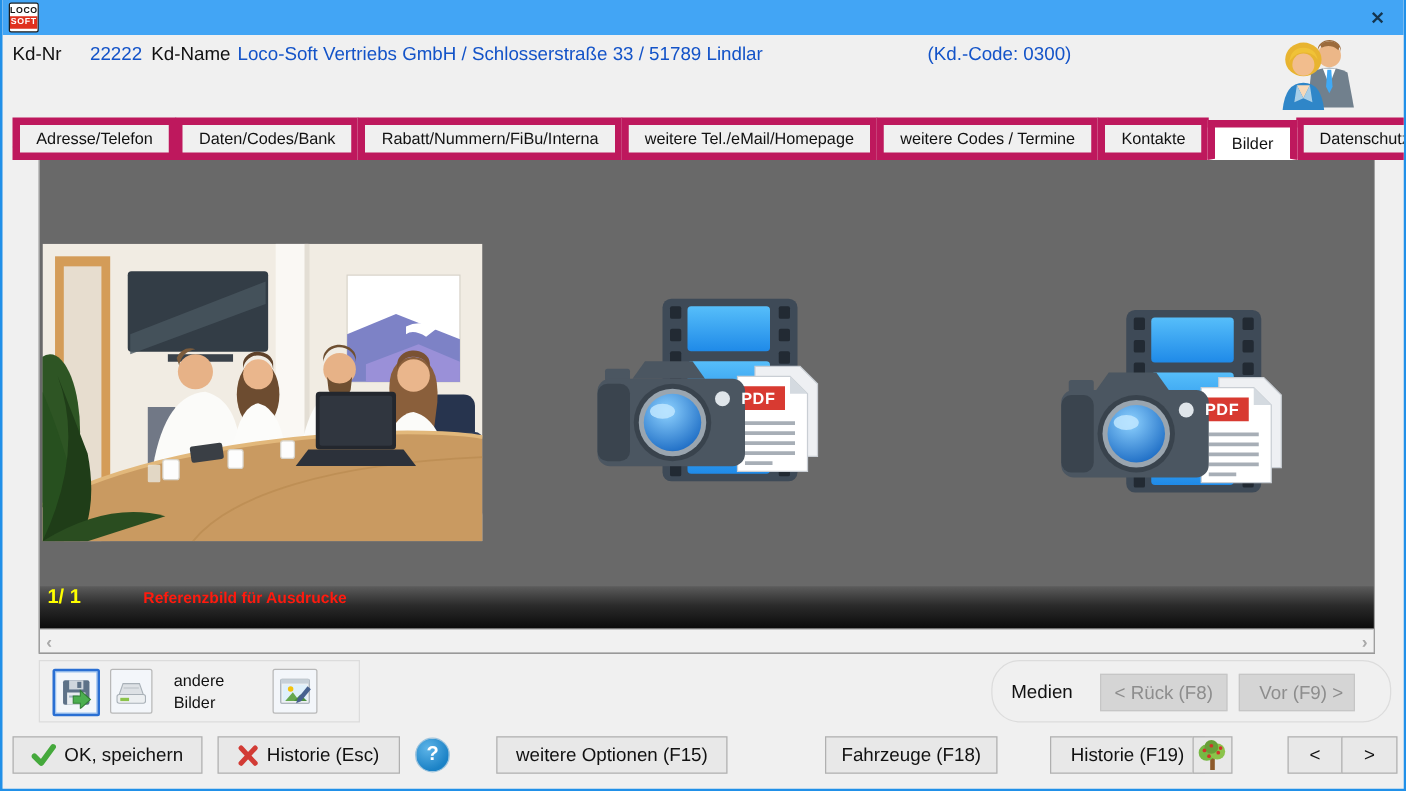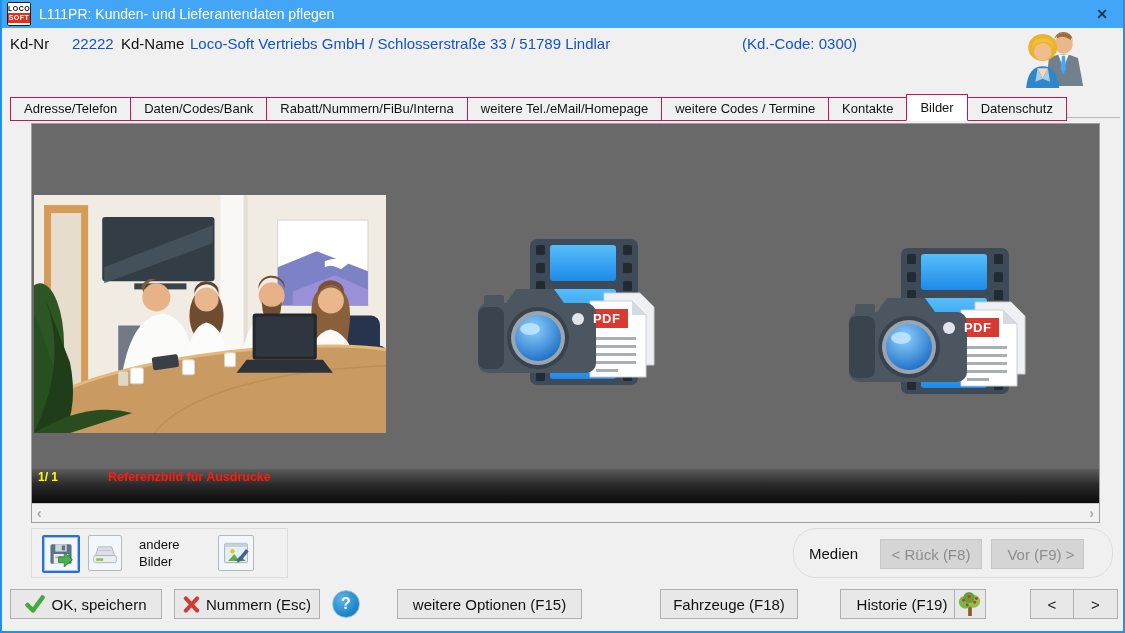--- a/index.html
+++ b/index.html
@@ -14,34 +14,34 @@
   .close-btn{margin-left:auto;width:42px;height:28px;display:flex;align-items:center;justify-content:center;
              color:#14344d;font-size:14px;font-weight:bold;cursor:pointer;}
   
   .hdr{position:absolute;font-size:15px;white-space:nowrap;color:#111;text-align:center;}
   .hdr.blue{color:#1353c8;}
   .people-icon{position:absolute;right:38px;top:32px;}
   
   .tabbar{position:absolute;left:8px;top:94px;display:flex;align-items:flex-end;z-index:3;}
   .tabline{position:absolute;left:8px;top:117px;width:1110px;height:1px;background:#b9b9b9;z-index:2;}
   .tab{height:22px;line-height:22px;padding:0 13px;font-size:13px;color:#111;background:#f0f0f0;
-       border:1px solid #be185d;margin-right:-1px;white-space:nowrap;cursor:pointer;}
+       border:6px solid #be185d;margin-right:-1px;white-space:nowrap;cursor:pointer;}
   .tab.active{background:#ffffff;height:25px;line-height:25px;position:relative;z-index:4;border-bottom:1px solid #fff;}
   
   .viewer{position:absolute;left:29px;top:123px;width:1069px;height:400px;border:1px solid #9f9f9f;box-sizing:border-box;background:#696969;}
   .canvas{position:absolute;left:0;top:0;width:100%;height:345px;background:#696969;overflow:hidden;}
   .photo{position:absolute;left:2px;top:71px;width:352px;height:238px;cursor:pointer;}
   .media-slot{position:absolute;width:196px;height:150px;cursor:pointer;}
   .media-slot .pdf-label{position:absolute;left:58.5%;top:48%;width:23.5%;height:13%;display:flex;align-items:center;justify-content:center;
        color:#fff;font-weight:bold;font-size:13px;letter-spacing:.5px;pointer-events:none;}
   .infobar{position:absolute;left:0;top:345px;width:100%;height:34px;
        background:linear-gradient(180deg,#5c5c5c 0%,#2b2b2b 45%,#0a0a0a 100%);padding:1px 0 0 6px;box-sizing:border-box;}
   .caption{color:#ffff00;font-weight:bold;font-size:14px;line-height:16px;white-space:nowrap;}
   .subline{display:flex;align-items:baseline;line-height:15px;}
-  .idx{color:#ffff00;font-weight:bold;font-size:12px;text-align:center;}
+  .idx{color:#ffff00;font-weight:bold;font-size:16px;text-align:center;}
   .note{color:#ff1a0e;font-weight:bold;font-size:12.5px;margin-left:26px;padding-left:24px;}
   .hscroll{position:absolute;left:0;top:379px;width:100%;height:19px;background:#f1f1f1;border-top:1px solid #c6c6c6;
        display:flex;align-items:center;justify-content:space-between;box-sizing:border-box;padding:0 5px;cursor:default;}
   .scroll-arrow{color:#a9a9a9;font-size:14px;font-weight:bold;line-height:1;cursor:pointer;}
   
   .groupbox{position:absolute;top:528px;height:50px;border:1px solid #dcdcdc;box-sizing:border-box;}
   .gb-left{left:29px;width:257px;}
   .gb-right{left:791px;width:320px;display:flex;align-items:center;border-radius:23px;}
   .iconbtn{position:absolute;top:7px;background:#f3f6fa;border:1px solid #b8b8b8;border-radius:2px;
        display:flex;align-items:center;justify-content:center;cursor:pointer;}
@@ -120,21 +120,20 @@
         <ellipse cx="58" cy="92" rx="10" ry="6" fill="#bfe6ff" opacity="0.85"></ellipse>
       </symbol>
     </defs>
   </svg>
 
   <div class="titlebar">
     <div class="logo">
       <span class="lt">LOCO</span>
       <span class="lb">SOFT</span>
     </div>
-    <span class="title-text">L111PR: Kunden- und Lieferantendaten pflegen</span>
     <span class="close-btn">✕</span>
   </div>
 
   <span class="hdr" style="left:8px;top:35px;">Kd-Nr</span>
   <span class="hdr blue" style="left:70px;top:35px;">22222</span>
   <span class="hdr" style="left:119px;top:35px;">Kd-Name</span>
   <span class="hdr blue" style="left:188px;top:35px;">Loco-Soft Vertriebs GmbH / Schlosserstraße 33 / 51789 Lindlar</span>
   <span class="hdr blue" style="left:740px;top:35px;">(Kd.-Code: 0300)</span>
 
   <span class="people-icon">
@@ -305,21 +304,21 @@
     </span>
     <span>OK, speichern</span>
   </button>
 
   <button class="btn action" style="left:172px;width:146px;">
     <span class="bicon">
       <svg width="17" height="17" viewBox="0 0 18 18">
           <path d="M3,2.5 L15,15.5 M15,2.5 L3,15.5" stroke="#d23b35" stroke-width="4.2" stroke-linecap="round"></path>
         </svg>
     </span>
-    <span>Nummern (Esc)</span>
+    <span>Historie (Esc)</span>
   </button>
 
   <div class="help-btn">?</div>
 
   <button class="btn action" style="left:395px;width:185px;">weitere Optionen (F15)</button>
   <button class="btn action" style="left:658px;width:138px;">Fahrzeuge (F18)</button>
   <button class="btn action" style="left:838px;width:124px;">Historie (F19)</button>
 
   <button class="btn action" style="left:952px;width:32px;padding:0;">
     <svg width="24" height="26" viewBox="0 0 26 28">

